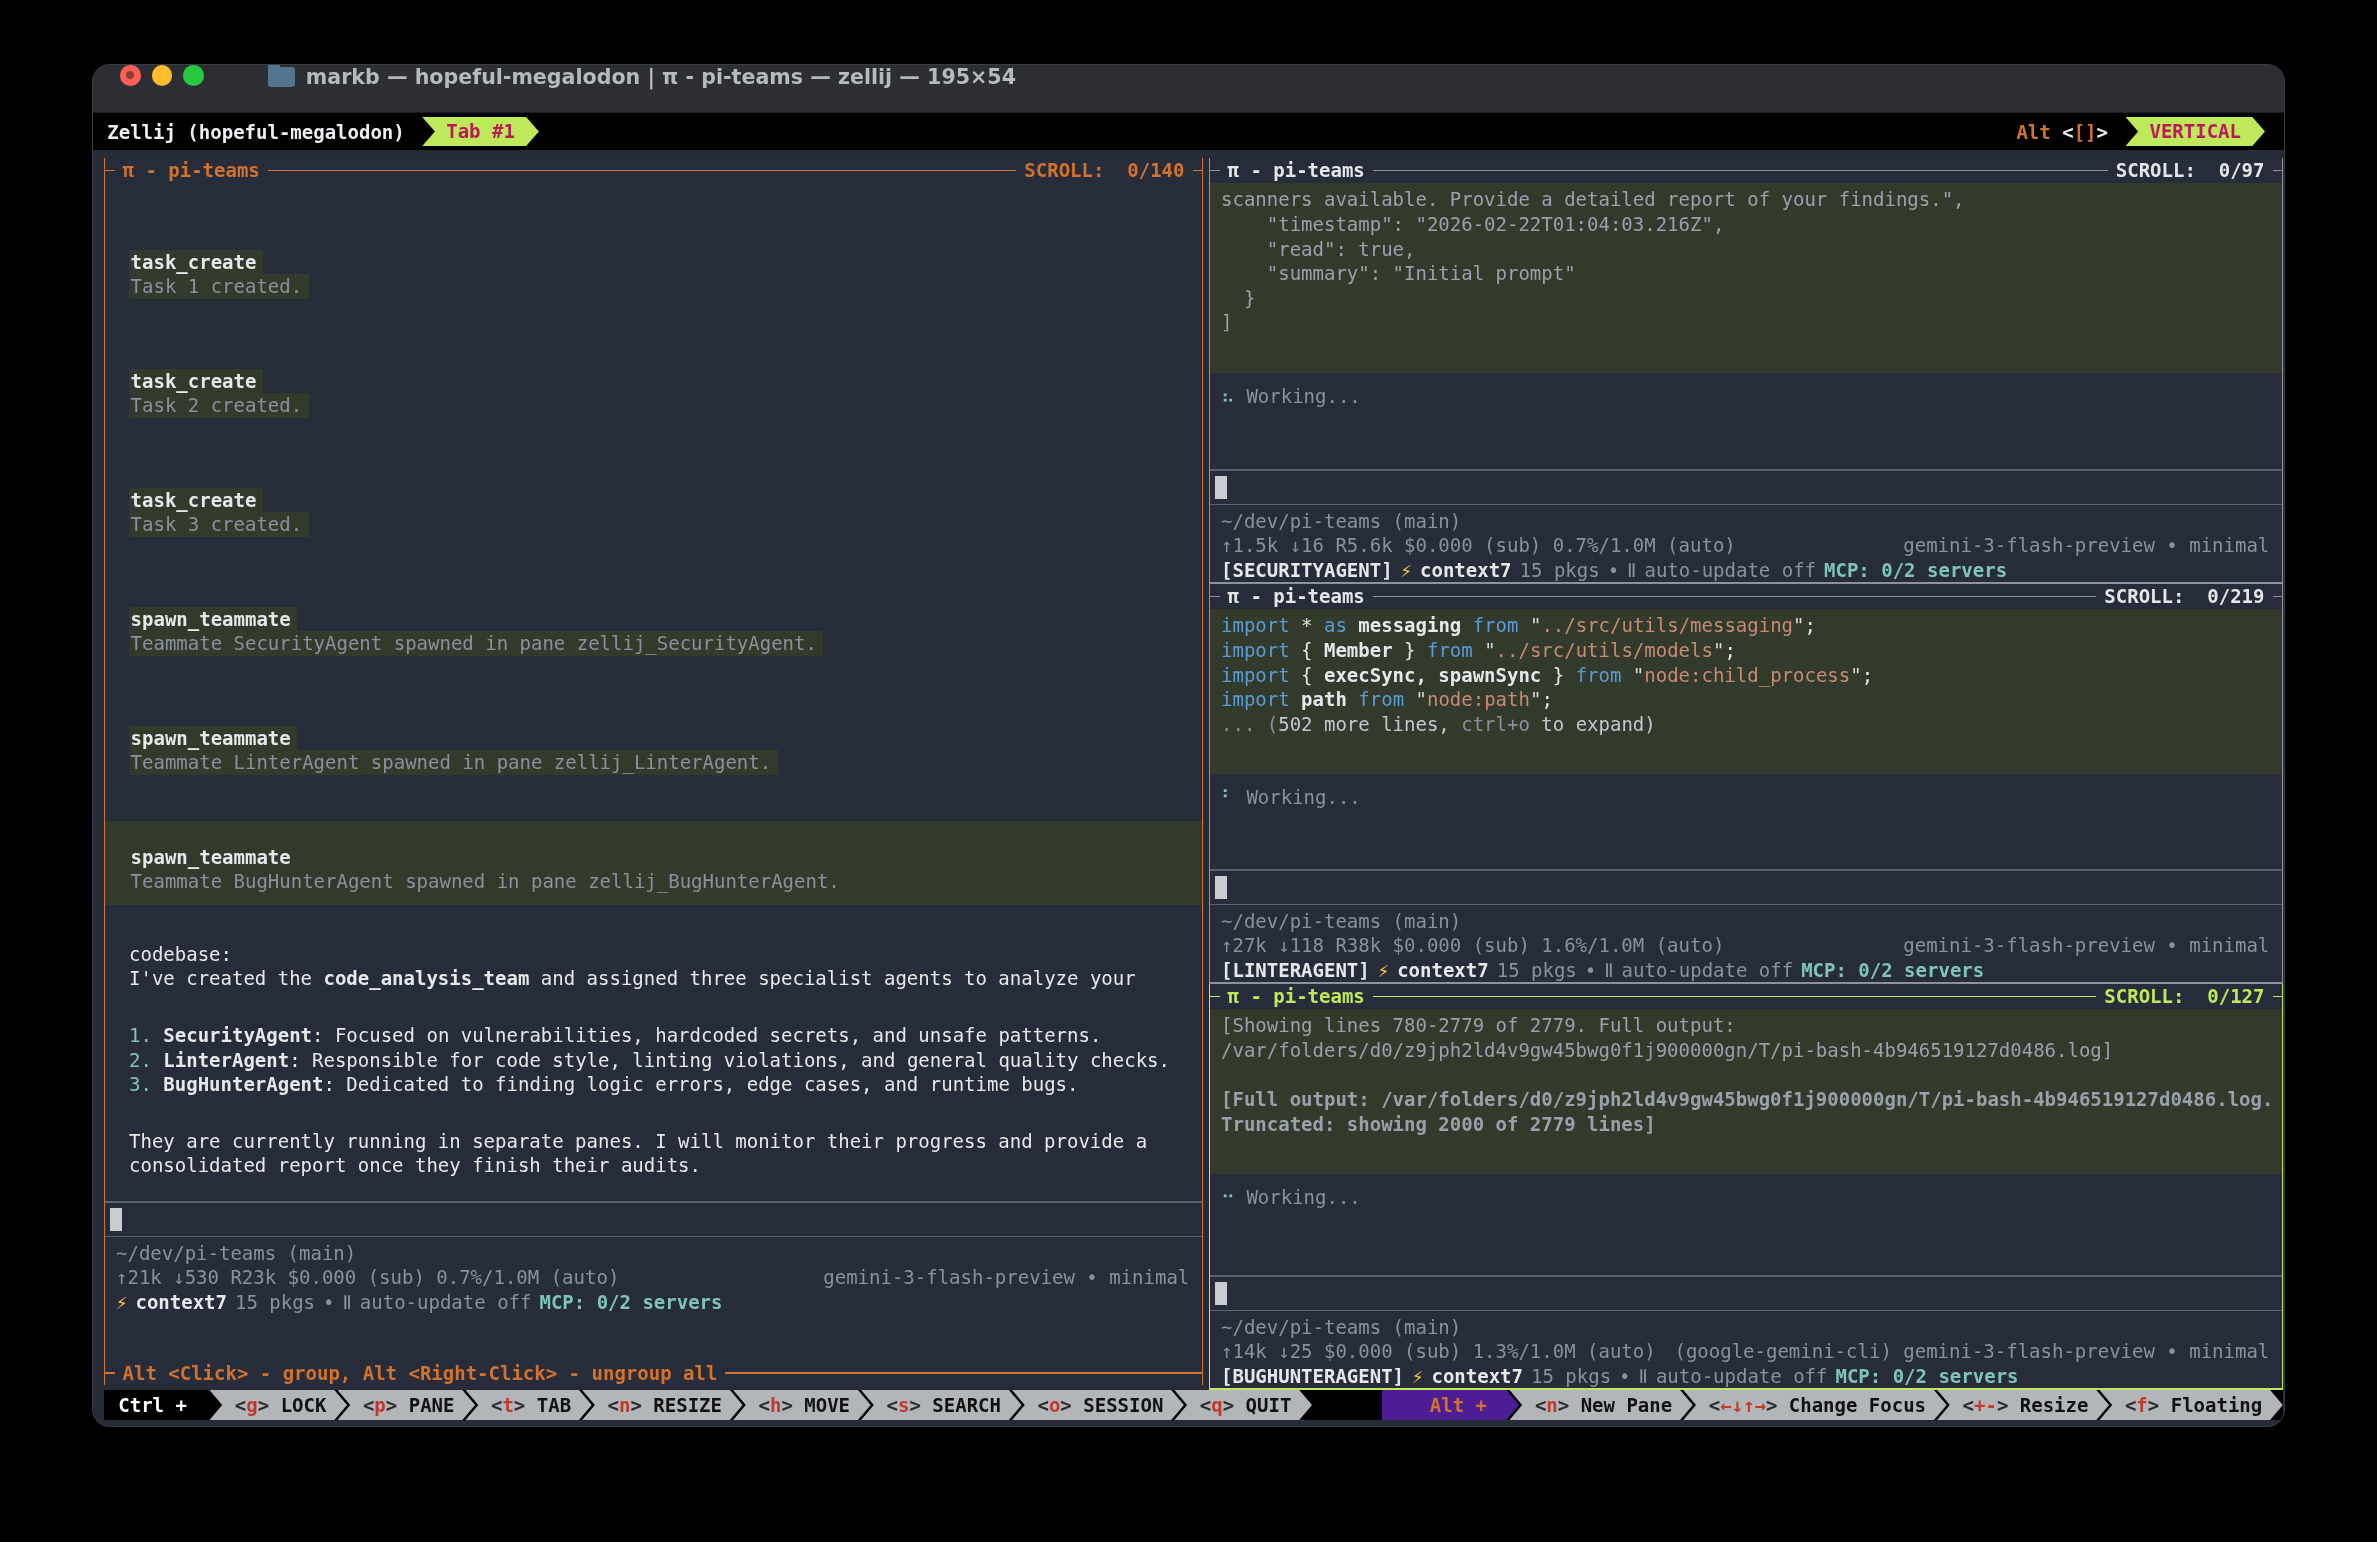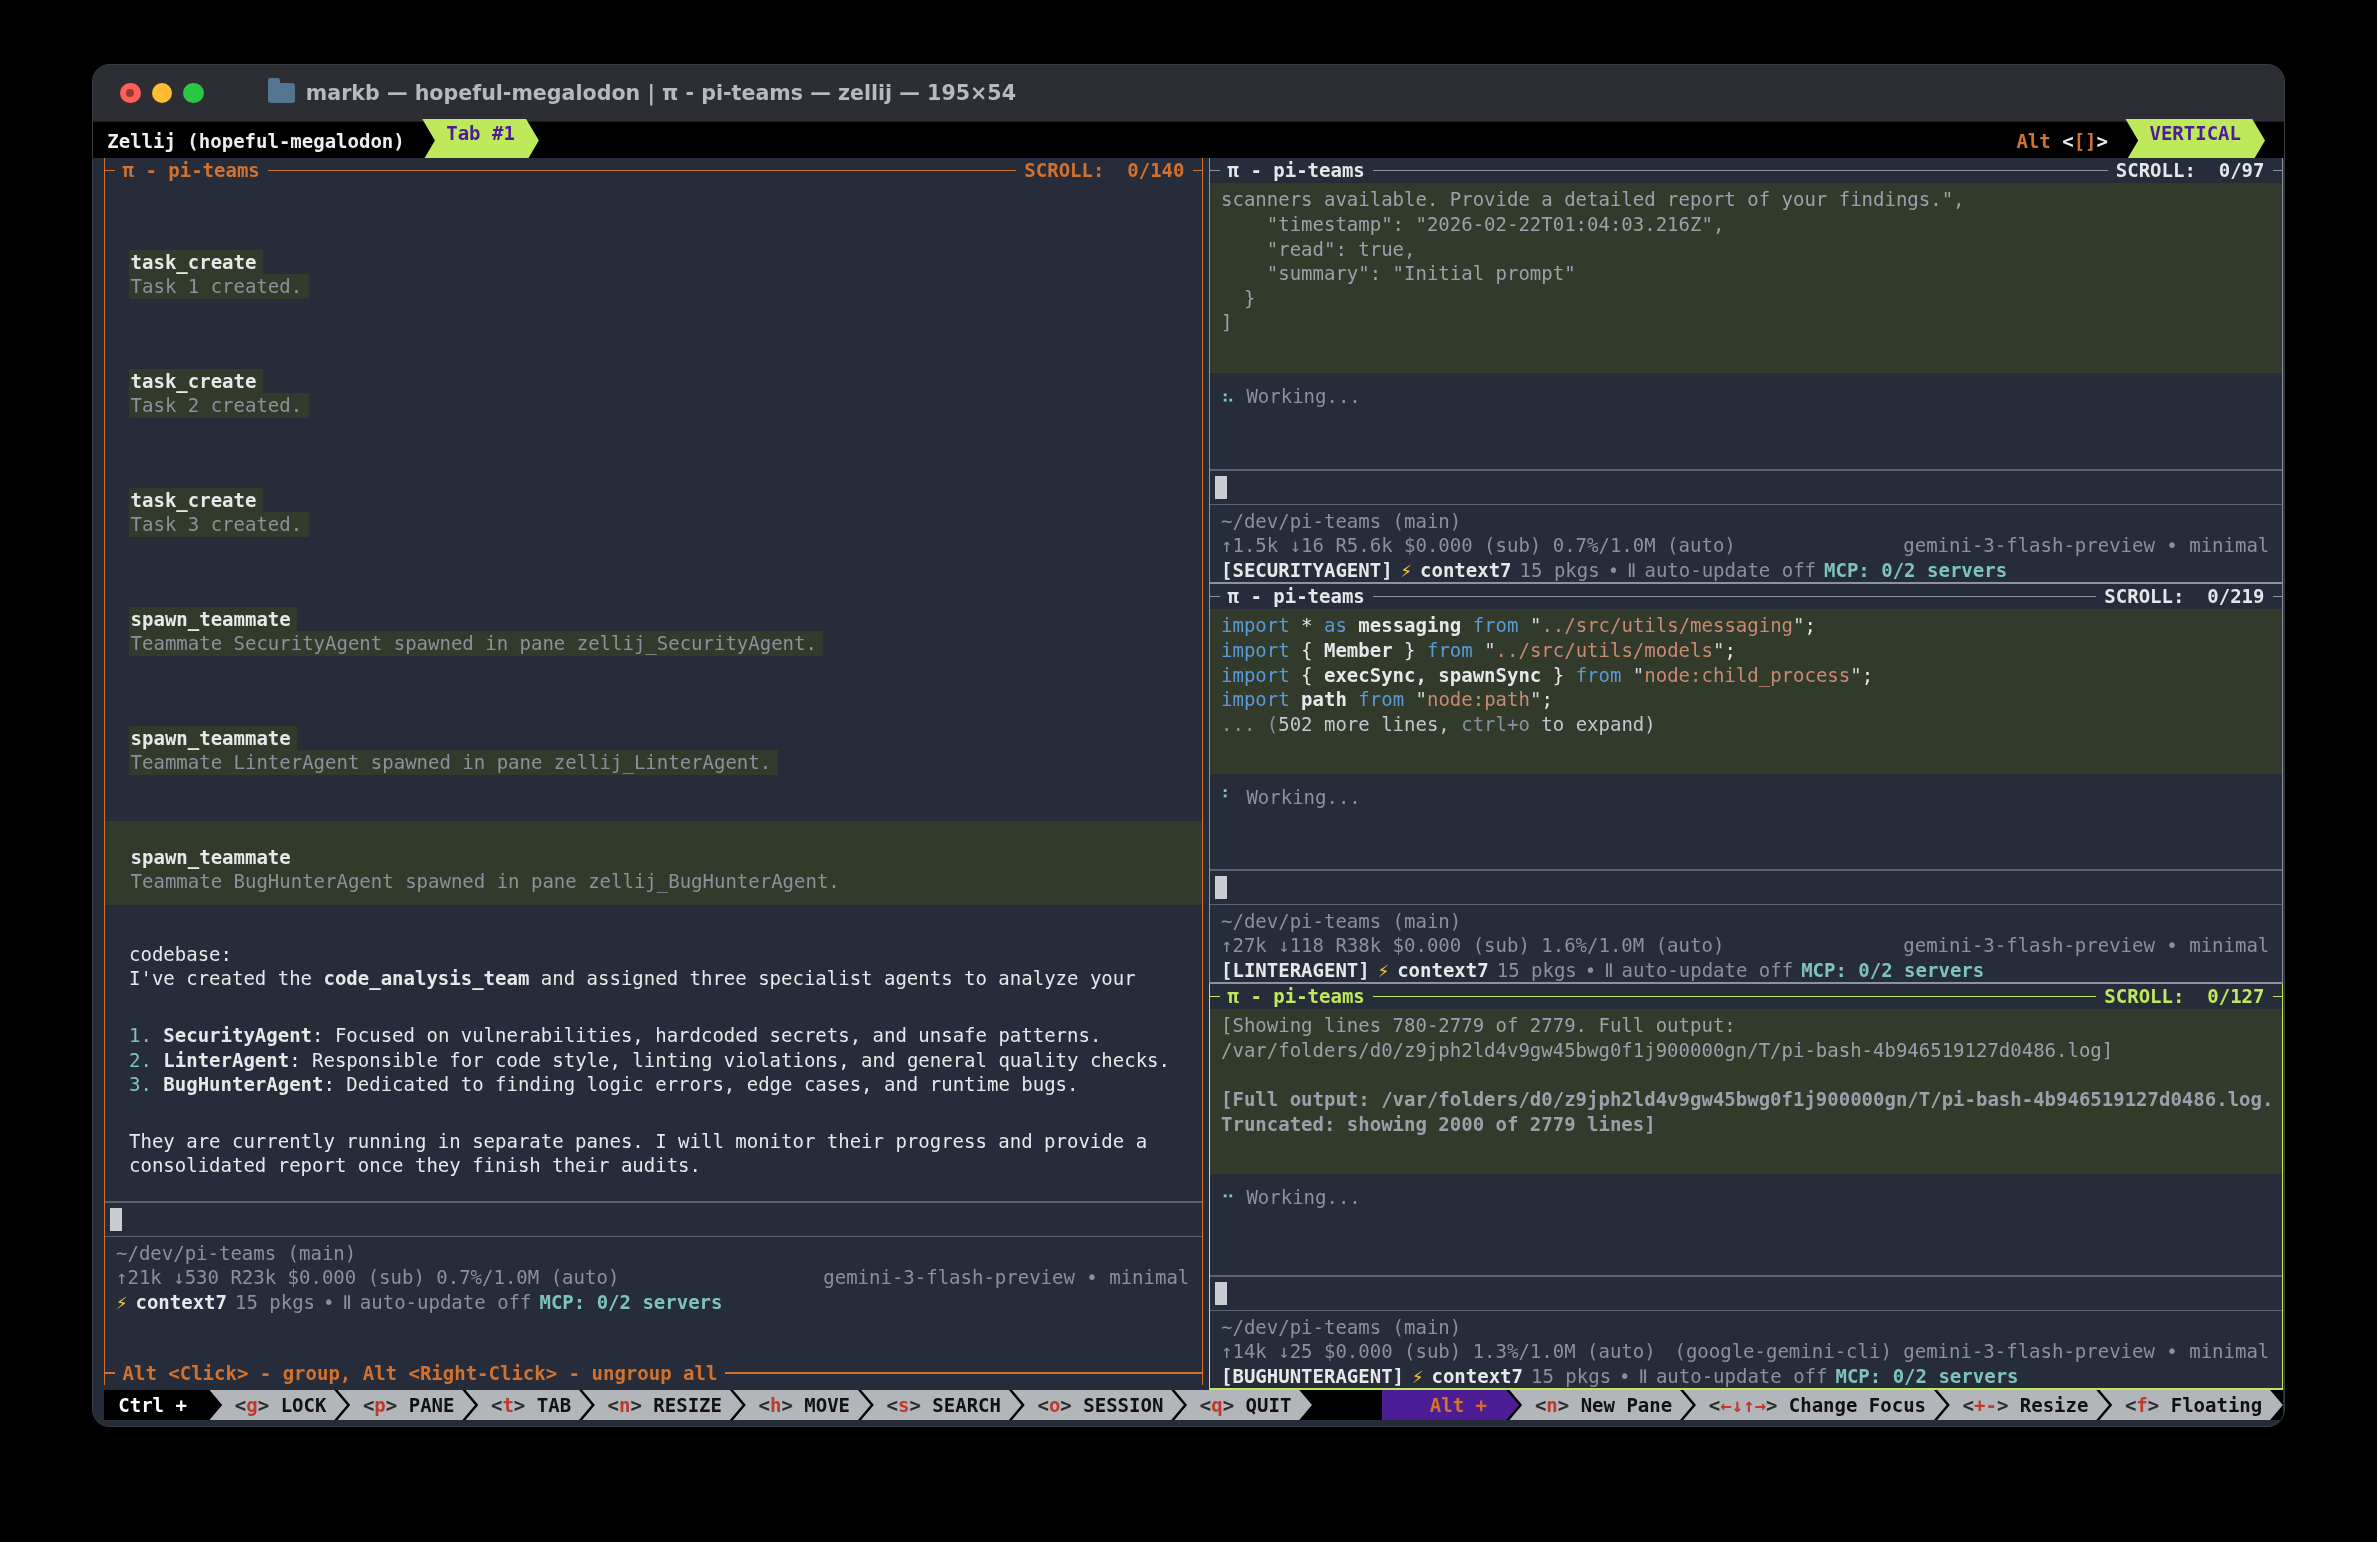--- a/index.html
+++ b/index.html
@@ -12,36 +12,36 @@
   }
   *{margin:0;padding:0;box-sizing:border-box;}
   html,body{width:2377px;height:1542px;background:#000;overflow:hidden;}
   body{font-family:"DejaVu Sans Mono",monospace;font-size:19px;color:var(--bright_text);}
 
   .window{position:absolute;left:92px;top:64px;width:2193px;height:1363px;
     background:var(--window_bg);border-radius:17.5px;overflow:hidden;
     box-shadow:0 24px 64px rgba(0,0,0,.8);border:0.8px solid #3a3d44;}
 
   
-  .titlebar{height:57px;background:var(--titlebar_bg);display:flex;align-items:center;position:relative;border-bottom:0.8px solid #1d1f23;}
+  .titlebar{height:48px;background:var(--titlebar_bg);display:flex;align-items:flex-start;position:relative;border-bottom:0.8px solid #1d1f23;}
   .lights{display:flex;gap:11px;margin-left:27px;}
   .light{width:20.6px;height:20.6px;border-radius:50%;position:relative;}
   .light.red{background:#ff5f57;}
   .light.red::after{content:"";position:absolute;left:6.4px;top:6.4px;width:8px;height:8px;border-radius:50%;background:#8f3b36;}
   .light.yellow{background:#febc2e;}
   .light.green{background:#28c840;}
   .title-wrap{display:flex;align-items:center;gap:11px;margin-left:64px;}
   .folder-icon{width:27px;height:20.6px;background:#53758d;border-radius:3.2px;position:relative;display:inline-block;}
   .folder-icon::before{content:"";position:absolute;top:-4.8px;left:0;width:12px;height:6.4px;background:#53758d;border-radius:2.4px 2.4px 0 0;}
   .win-title{font-family:"DejaVu Sans",sans-serif;font-weight:bold;font-size:20.6px;color:#b6b9bd;}
 
   
   .tabbar{height:37px;background:#000;display:flex;align-items:center;font-weight:bold;}
   .session-name{color:#eceff2;margin-left:14.3px;white-space:pre;}
-  .ribbon{height:43px;line-height:29px;background:var(--focus_green);color:#4c1d95;
+  .ribbon{height:29px;line-height:29px;background:var(--focus_green);color:#be185d;
     padding:0 24px;margin-left:17.5px;font-weight:bold;
     clip-path:polygon(0 0,calc(100% - 12.7px) 0,100% 50%,calc(100% - 12.7px) 100%,0 100%,12.7px 50%);}
   .tab-spacer{flex:1;}
   .alt-hint{display:flex;align-items:center;white-space:pre;}
   .alt-hint .orange{color:var(--accent_orange);font-weight:bold;}
   .alt-hint .white{color:#e8eaec;font-weight:bold;}
   .tabbar .ribbon.mode{margin-right:19px;}
 
   
   .workspace{position:absolute;left:0;top:93px;width:2193px;height:1096px;background:var(--window_bg);}

